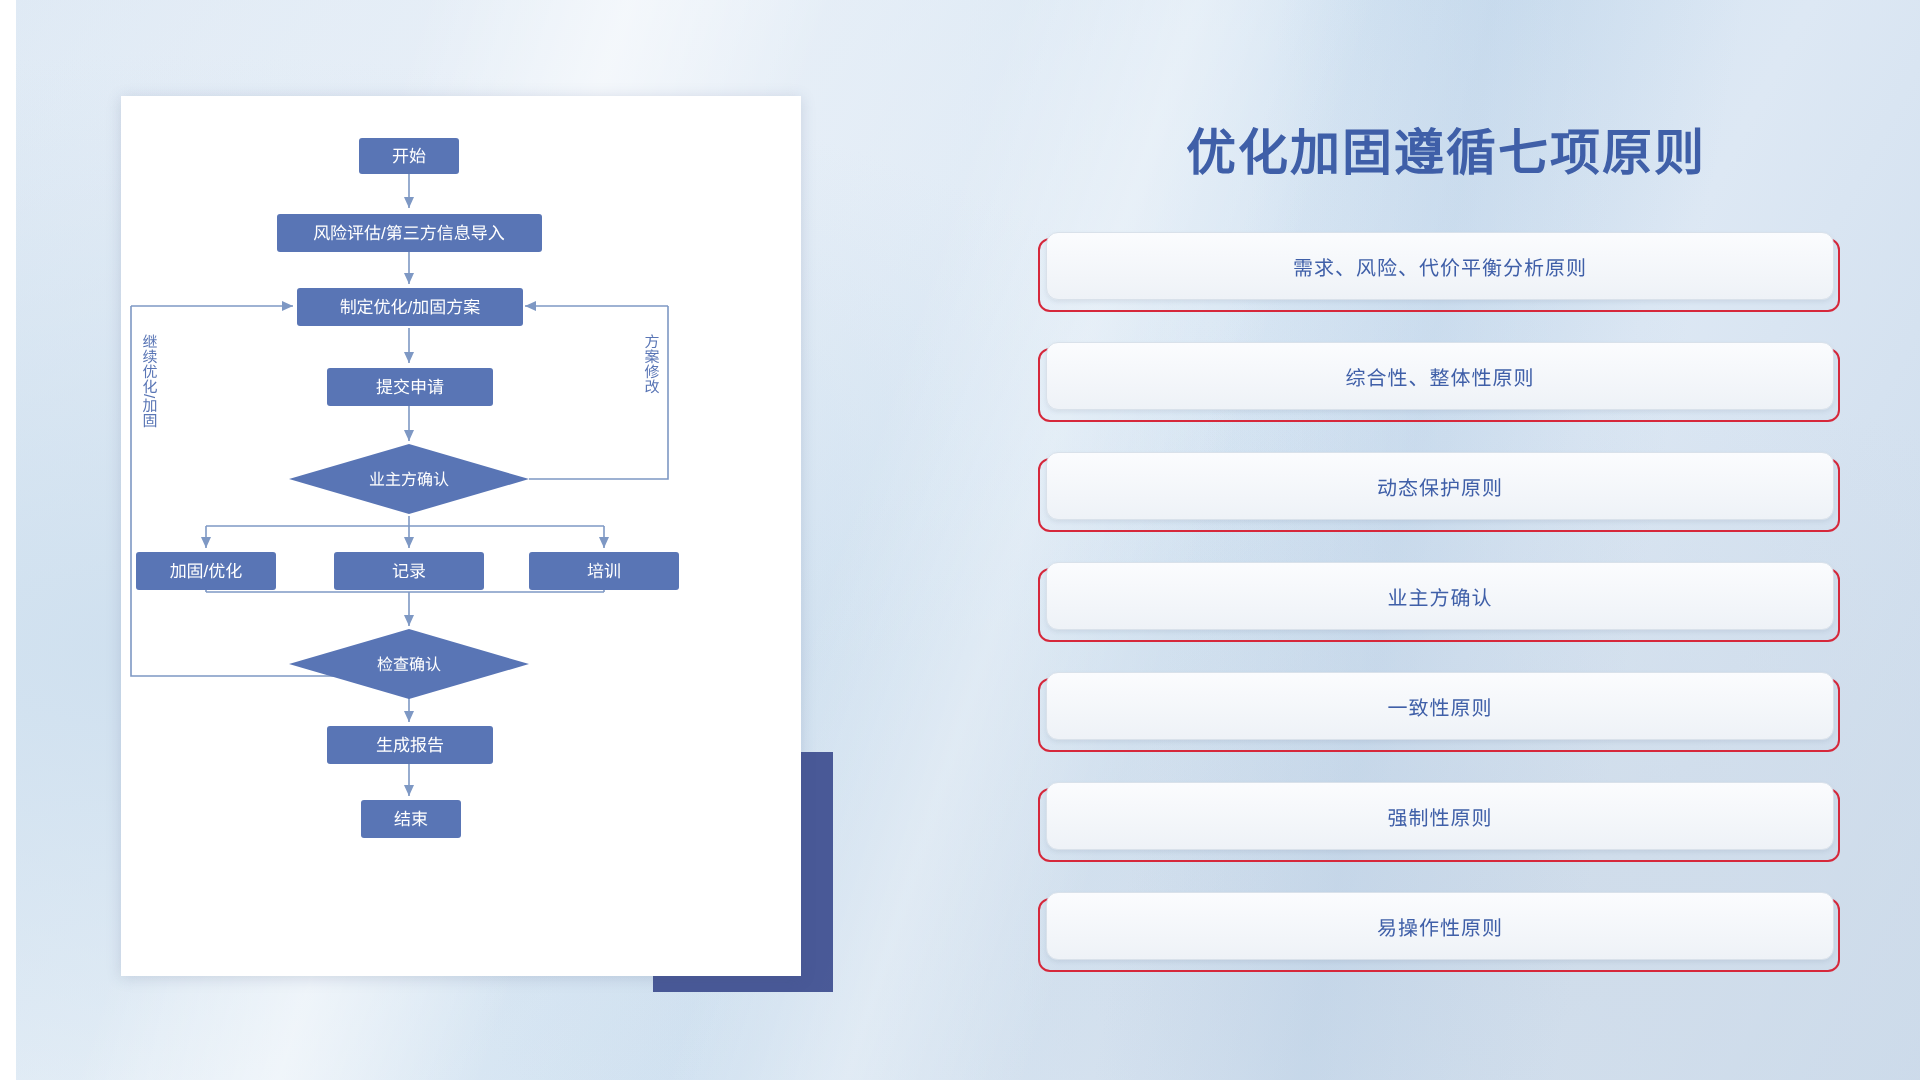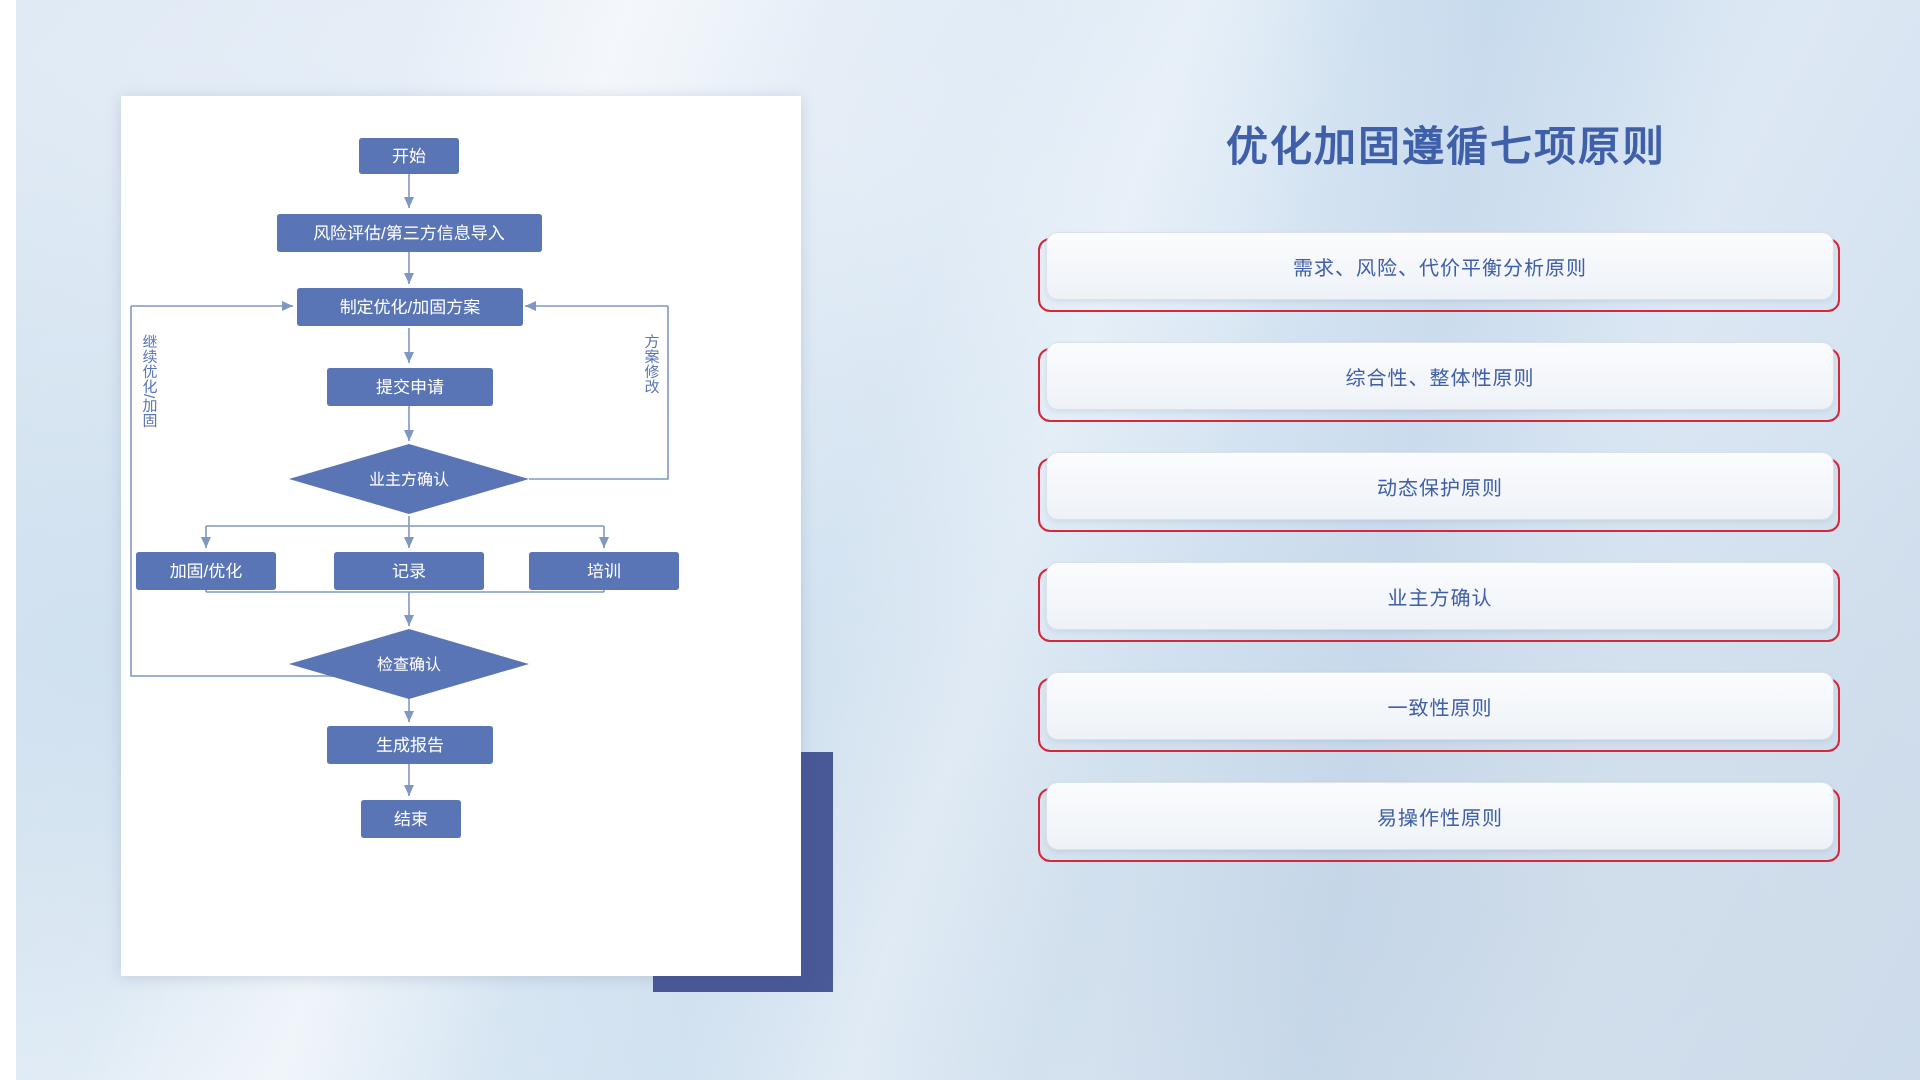--- a/index.html
+++ b/index.html
@@ -55,21 +55,21 @@
   }
   .flow-card svg { display: block; }
 
   
   .right-title {
     position: absolute;
     left: 1030px;
     top: 112px;
     width: 800px;
     text-align: center;
-    font-size: 42px;
+    font-size: 50px;
     font-weight: bold;
     color: #3f5fa8;
     letter-spacing: 2px;
   }
   .principles {
     position: absolute;
     left: 1022px;
     top: 232px;
     width: 810px;
   }
@@ -243,20 +243,24 @@
     <div class="principle-item">
       <div class="principle-accent"></div>
       <div class="principle-card">业主方确认</div>
     </div>
 
     <div class="principle-item">
       <div class="principle-accent"></div>
       <div class="principle-card">一致性原则</div>
     </div>
 
+    <div class="principle-item">
+      <div class="principle-accent"></div>
+      <div class="principle-card">强制性原则</div>
+    </div>
 
     <div class="principle-item">
       <div class="principle-accent"></div>
       <div class="principle-card">易操作性原则</div>
     </div>
 
   </div>
 </div>
 
 </body></html>

